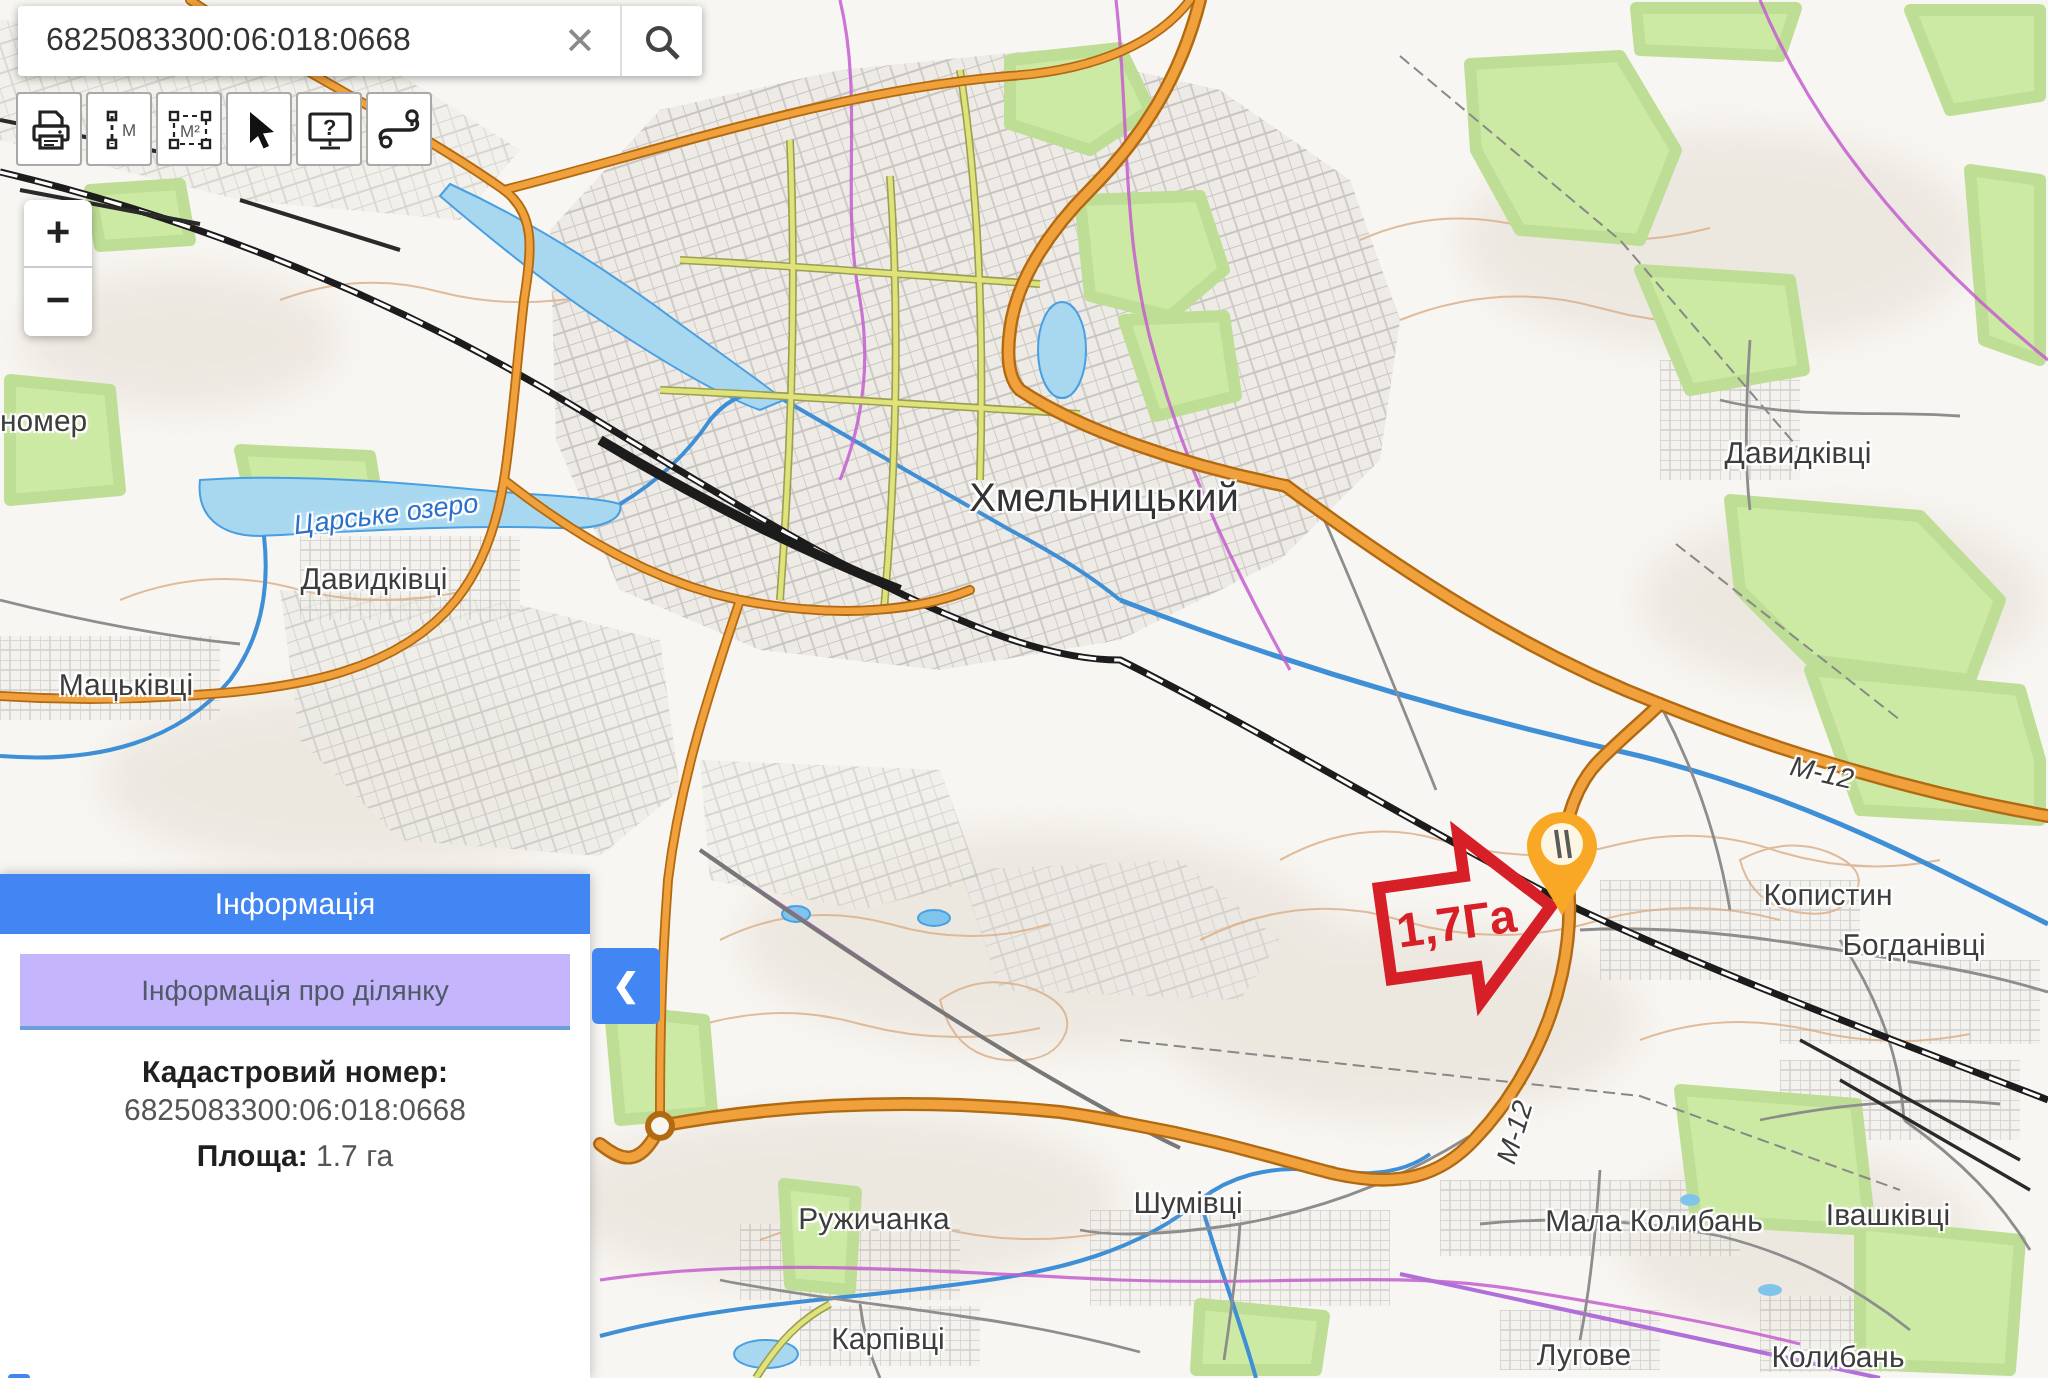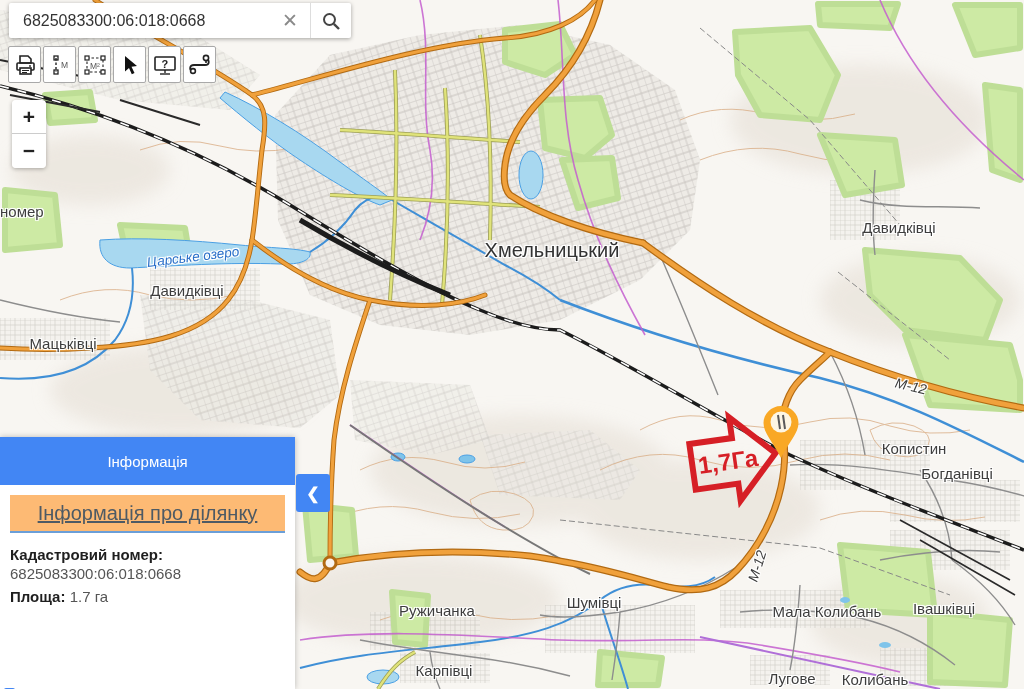--- a/index.html
+++ b/index.html
@@ -31,28 +31,28 @@
      display:flex;align-items:center;justify-content:center;cursor:pointer;padding:0;}
   
   #zoom-ctl{position:absolute;left:12px;top:100px;width:34px;box-shadow:0 1px 4px rgba(0,0,0,.3);
      border-radius:4px;overflow:hidden;}
   .zoom-btn{width:34px;height:34px;background:#fff;border:0;font-size:21px;font-weight:bold;
      color:#222;cursor:pointer;display:block;font-family:"Liberation Sans",sans-serif;}
   #zoom-in{border-bottom:1px solid #ccc;}
   
   #info-panel{position:absolute;left:0;top:437px;width:295px;height:252px;background:#fff;
      box-shadow:0 0 6px rgba(0,0,0,.25);}
-  #info-header{height:48px;background:#4286f4;color:#fff;font-size:15px;
+  #info-header{height:30px;background:#4286f4;color:#fff;font-size:15px;
      display:flex;align-items:center;justify-content:center;}
   #info-body{padding:10px 10px 0 10px;}
-  #info-tab{height:36px;background:#fdba74;border-bottom:2px solid #6b9fd8;
-     display:flex;align-items:center;justify-content:center;font-size:20px;color:#4e5a64;
-     cursor:pointer;text-decoration:underline;}
+  #info-tab{height:36px;background:#c4b5fd;border-bottom:2px solid #6b9fd8;
+     display:flex;align-items:center;justify-content:center;font-size:14px;color:#4e5a64;
+     cursor:pointer;}
   #fields{margin-top:12px;font-size:15px;line-height:19px;color:#555;}
-  .fld{margin-bottom:4px;}
+  .fld{margin-bottom:4px;text-align:center;}
   .fld b{color:#1f1f1f;}
   .block-val{display:block;}
   #partial-row{position:absolute;left:4px;bottom:-4px;width:260px;height:8px;overflow:hidden;}
   #partial-icon{width:11px;height:11px;background:#4286f4;border-radius:2px;display:inline-block;}
   #collapse-btn{position:absolute;left:296px;top:474px;width:34px;height:38px;background:#4286f4;
      border:0;border-radius:3px;color:#fff;font-size:16px;font-weight:bold;cursor:pointer;
      display:flex;align-items:center;justify-content:center;}
 </style>
 </head>
 <body>
@@ -265,21 +265,21 @@
   <div class="map-label city" style="left:552px;top:250px;">Хмельницький</div>
   <div class="map-label" style="left:899px;top:204px;margin-top:23px;">Давидківці</div>
   <div class="map-label water-label" style="left:193px;top:257px;">Царське озеро</div>
   <div class="map-label" style="left:187px;top:290px;">Давидківці</div>
   <div class="map-label" style="left:63px;top:343px;">Мацьківці</div>
   <div class="map-label" style="left:866px;top:448px;margin-left:48px;">Копистин</div>
   <div class="map-label" style="left:957px;top:473px;">Богданівці</div>
   <div class="map-label" style="left:944px;top:568px;margin-top:40px;">Івашківці</div>
   <div class="map-label" style="left:594px;top:602px;">Шумівці</div>
   <div class="map-label" style="left:813px;top:611px;padding-left:28px;">Мала Колибань</div>
-  <div class="map-label" style="left:875px;top:679px;">Колибань</div>
+  <div class="map-label" style="left:919px;top:679px;">Колибань</div>
   <div class="map-label" style="left:792px;top:678px;">Лугове</div>
   <div class="map-label" style="left:437px;top:610px;">Ружичанка</div>
   <div class="map-label" style="left:444px;top:670px;">Карпівці</div>
   <div class="map-label m12a" style="left:911px;top:386px;">М-12</div>
   <div class="map-label m12b" style="left:757px;top:566px;">М-12</div>
   <div class="map-label partial-left" style="left:0px;top:211px;">номер</div>
 
   <div id="search-box">
     <input id="search-input" type="text" value="6825083300:06:018:0668" style="">
     <button class="sb-btn" id="clear-btn">✕</button>

